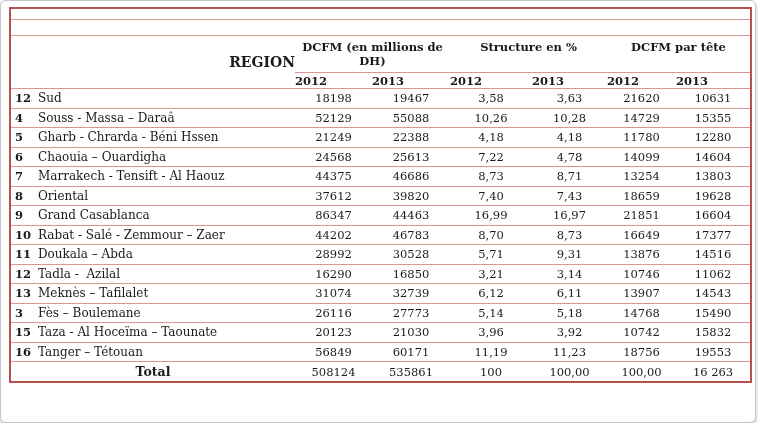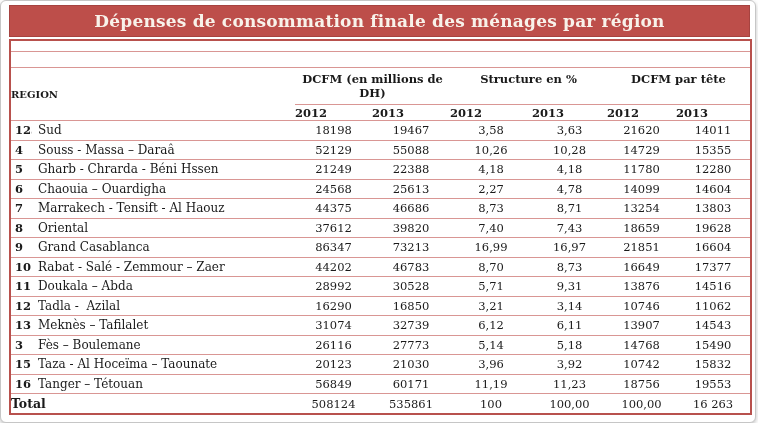--- a/index.html
+++ b/index.html
@@ -20,37 +20,36 @@
     border-collapse:collapse;width:100%;table-layout:fixed;
     margin-top:2px;border:2px solid #b8514d;
   }
   td,th{
     font-size:11.5px;color:#1a1a1a;padding:0;overflow:hidden;
     border-bottom:1px solid #d99694;
   }
   tr.empty-r1 td{height:10px;}
   tr.empty-r2 td{height:15px;}
   th{font-weight:bold;}
-  .region-h{vertical-align:middle;text-align:left;font-size:10px;}
+  .region-h{vertical-align:middle;text-align:right;font-size:14px;}
   .group-h{vertical-align:top;padding-top:4px;line-height:1.25;height:32px;}
   .year-row th{height:15px;text-align:left;font-size:11.5px;}
   tbody td{height:18.5px;vertical-align:middle;}
   td.num{font-weight:bold;text-align:left;padding-left:4px;}
   td.region{font-weight:normal;text-align:left;padding-left:6px;white-space:pre;font-size:12px;}
   td.val{text-align:center;font-size:11.5px;}
   tfoot td{height:19px;vertical-align:middle;}
-  td.total-label{font-weight:bold;text-align:left;font-size:12.5px;}
+  td.total-label{font-weight:bold;text-align:center;font-size:12.5px;}
 </style>
 </head>
 <body>
 
 <div class="card">
   <div class="inner">
 
-    <div class="title-bar">Dépenses de consommation finale des ménages par région</div>
 
     <table>
       <colgroup>
         <col style="width:22px">
         <col style="width:263px">
         <col style="width:77px">
         <col style="width:78px">
         <col style="width:82px">
         <col style="width:75px">
         <col style="width:69px">
@@ -80,21 +79,21 @@
       </thead>
       <tbody id="rows">
   <tr>
     <td class="num">123</td>
     <td class="region">Sud</td>
     <td class="val">18198</td>
     <td class="val">19467</td>
     <td class="val">3,58</td>
     <td class="val">3,63</td>
     <td class="val">21620</td>
-    <td class="val">14011</td>
+    <td class="val">10631</td>
   </tr>
 
   <tr>
     <td class="num">4</td>
     <td class="region">Souss - Massa – Daraâ</td>
     <td class="val">52129</td>
     <td class="val">55088</td>
     <td class="val">10,26</td>
     <td class="val">10,28</td>
     <td class="val">14729</td>
@@ -110,21 +109,21 @@
     <td class="val">4,18</td>
     <td class="val">11780</td>
     <td class="val">12280</td>
   </tr>
 
   <tr>
     <td class="num">6</td>
     <td class="region">Chaouia – Ouardigha</td>
     <td class="val">24568</td>
     <td class="val">25613</td>
-    <td class="val">2,27</td>
+    <td class="val">7,22</td>
     <td class="val">4,78</td>
     <td class="val">14099</td>
     <td class="val">14604</td>
   </tr>
 
   <tr>
     <td class="num">7</td>
     <td class="region">Marrakech - Tensift - Al Haouz</td>
     <td class="val">44375</td>
     <td class="val">46686</td>
@@ -142,21 +141,21 @@
     <td class="val">7,40</td>
     <td class="val">7,43</td>
     <td class="val">18659</td>
     <td class="val">19628</td>
   </tr>
 
   <tr>
     <td class="num">9</td>
     <td class="region">Grand Casablanca</td>
     <td class="val">86347</td>
-    <td class="val">73213</td>
+    <td class="val">44463</td>
     <td class="val">16,99</td>
     <td class="val">16,97</td>
     <td class="val">21851</td>
     <td class="val">16604</td>
   </tr>
 
   <tr>
     <td class="num">10</td>
     <td class="region">Rabat - Salé - Zemmour – Zaer</td>
     <td class="val">44202</td>

